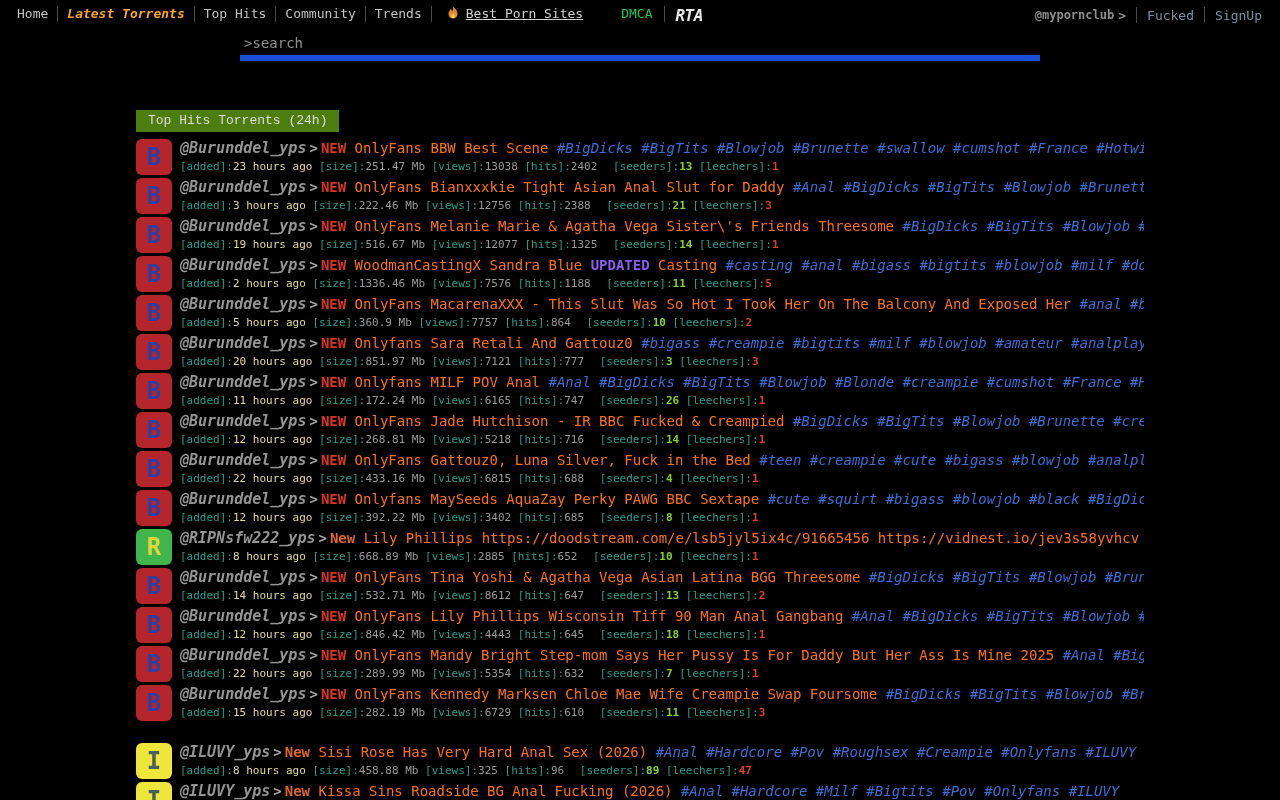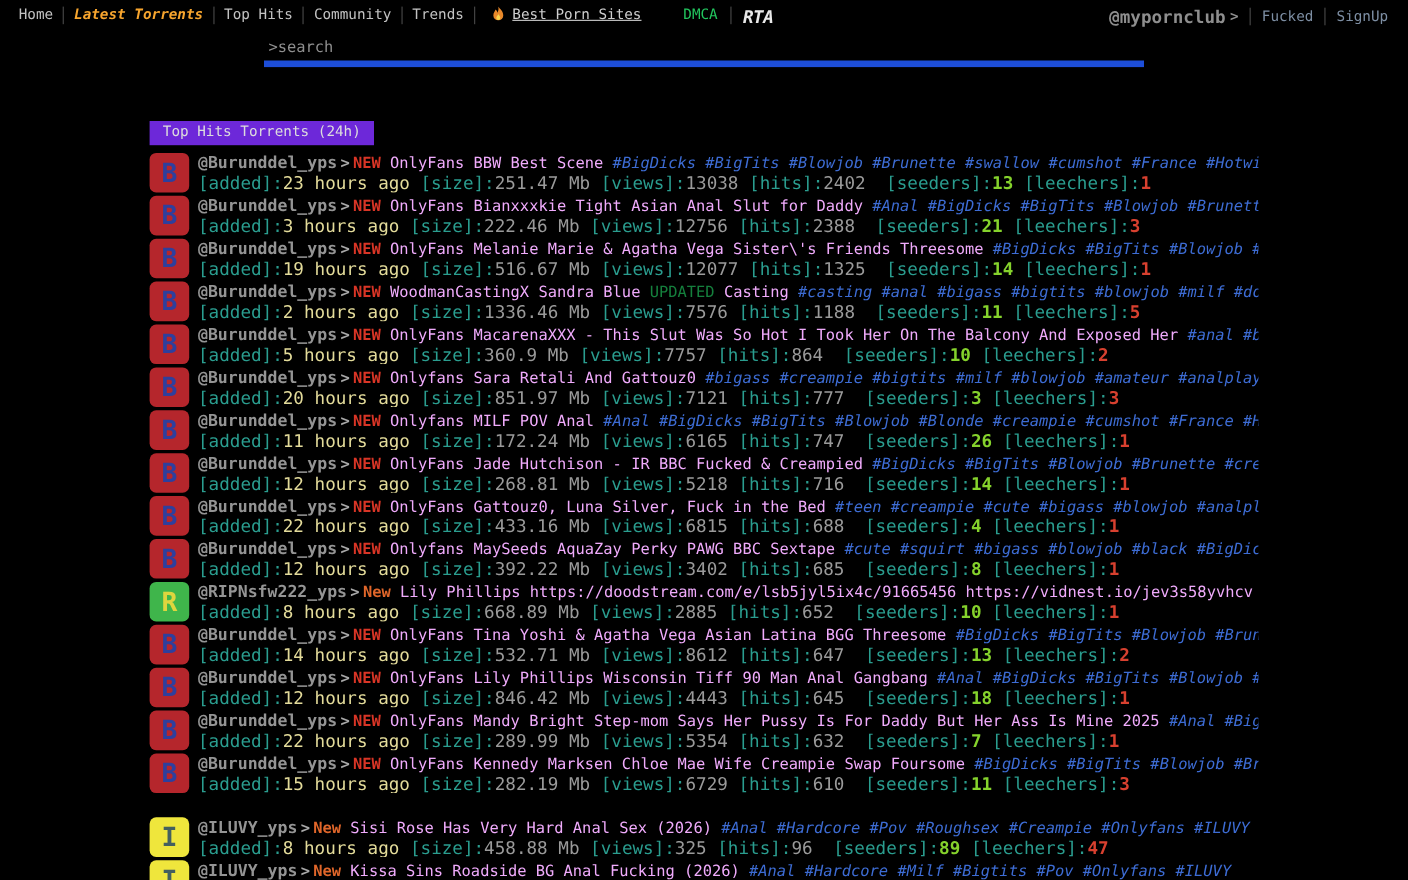--- a/index.html
+++ b/index.html
@@ -13,54 +13,54 @@
   .nav { display:flex; align-items:center; height:30px; padding:0 8px; font-size:13px; }
   .nav-left { display:flex; align-items:flex-start; }
   .nav-item { padding:0 9px; color:#c2c2c2; cursor:pointer; white-space:nowrap; }
   .nav-item.active { color:#f7a52e; font-weight:bold;font-style:italic; }
   .nav-sep { width:1px; height:16px; background:#4a4a4a; flex:none; }
   .promo { display:flex; align-items:center; margin-left:14px; cursor:pointer; }
   .promo-link { color:#cfcfcf; text-decoration:underline; margin-left:6px; }
   .dmca { color:#22c55e; margin-left:26px; padding:0 12px; cursor:pointer; }
   .rta { color:#e9e9e9; font-weight:900; font-size:16px; letter-spacing:-0.5px; font-style:italic; padding:0 10px; cursor:pointer; }
   .nav-right { margin-left:auto; display:flex; align-items:center; }
-  .brand { color:#8e8e8e; font-weight:bold; font-size:16px; padding-right:4px; cursor:pointer; }
+  .brand { color:#8e8e8e; font-weight:bold; font-size:12px; padding-right:4px; cursor:pointer; }
   .brand-arrow { color:#8e8e8e; font-weight:bold; padding-right:10px; }
   .sign-link { color:#7d8ea3; padding:0 10px; cursor:pointer; }
   
   .search-row { text-align:center; margin-top:2px; }
   .search-input {
     width:800px; background:transparent; border:none; outline:none;
     border-bottom:6px solid #1d4ed8; color:#999;
     font:14px "DejaVu Sans Mono", monospace; padding:3px 4px 4px 4px;
   }
   .search-input::placeholder { color:#8f8f8f; opacity:1; }
   
   main { margin:48px 0 0 136px; width:1008px; }
   .section-head {
-    display:inline-block; background:#6d28d9; color:#dddddd;
-    font-size:13px; padding:3px 12px 4px 12px; margin:0 12px 7px 0; white-space:nowrap;
+    display:inline-block; background:#4d7c0f; color:#dddddd;
+    font-size:13px; padding:3px 12px 4px 12px; margin:0 12px 7px 0; white-space:nowrap;font-family:Liberation Mono, monospace;
   }
   .section-head.second { margin-top:4px; }
   .row { display:flex; margin-bottom:3px; height:36px; }
   .avatar {
     width:36px; height:36px; border-radius:6px; flex:none;
     font:bold 24px "DejaVu Sans Mono", monospace;
     display:flex; align-items:center; justify-content:center; cursor:pointer;
   }
   .row-text { margin-left:8px; overflow:hidden; white-space:nowrap; flex:1; }
   .line1 { font-size:14px; height:19px; line-height:19px; color:#e4e4e4; cursor:pointer; }
-  .user { font-size:15px; font-weight:bold; color:#949494; }
+  .user { font-size:15px; font-weight:bold; color:#949494;font-style:italic; }
   .arr  { color:#a8a8a8; font-weight:bold; padding:0 3px; }
   .seg-n { color:#d93526; font-weight:bold; }
   .seg-o { color:#e0662a; font-weight:bold; }
-  .seg-u { color:#15803d; font-weight:normal; }
-  .seg-t { color:#f0abfc; }
+  .seg-u { color:#8b5cf6; font-weight:bold; }
+  .seg-t { color:#f97316; }
   .seg-g { color:#3d6cd4; font-style:italic; }
-  .line2 { font-size:16px; height:17px; line-height:17px; }
+  .line2 { font-size:11px; height:17px; line-height:17px; }
   .lbl    { color:#2a9d8f; }
   .v-time { color:#e3db9a; }
   .v-num  { color:#9a9a9a; }
   .v-seed { color:#85d22c; font-weight:bold; }
   .v-leech{ color:#d8402f; font-weight:bold; }
   .gap { margin-left:9px; }
   .flame { width:14px; height:15px; display:inline-block; }
 </style>
 </head>
 <body>

